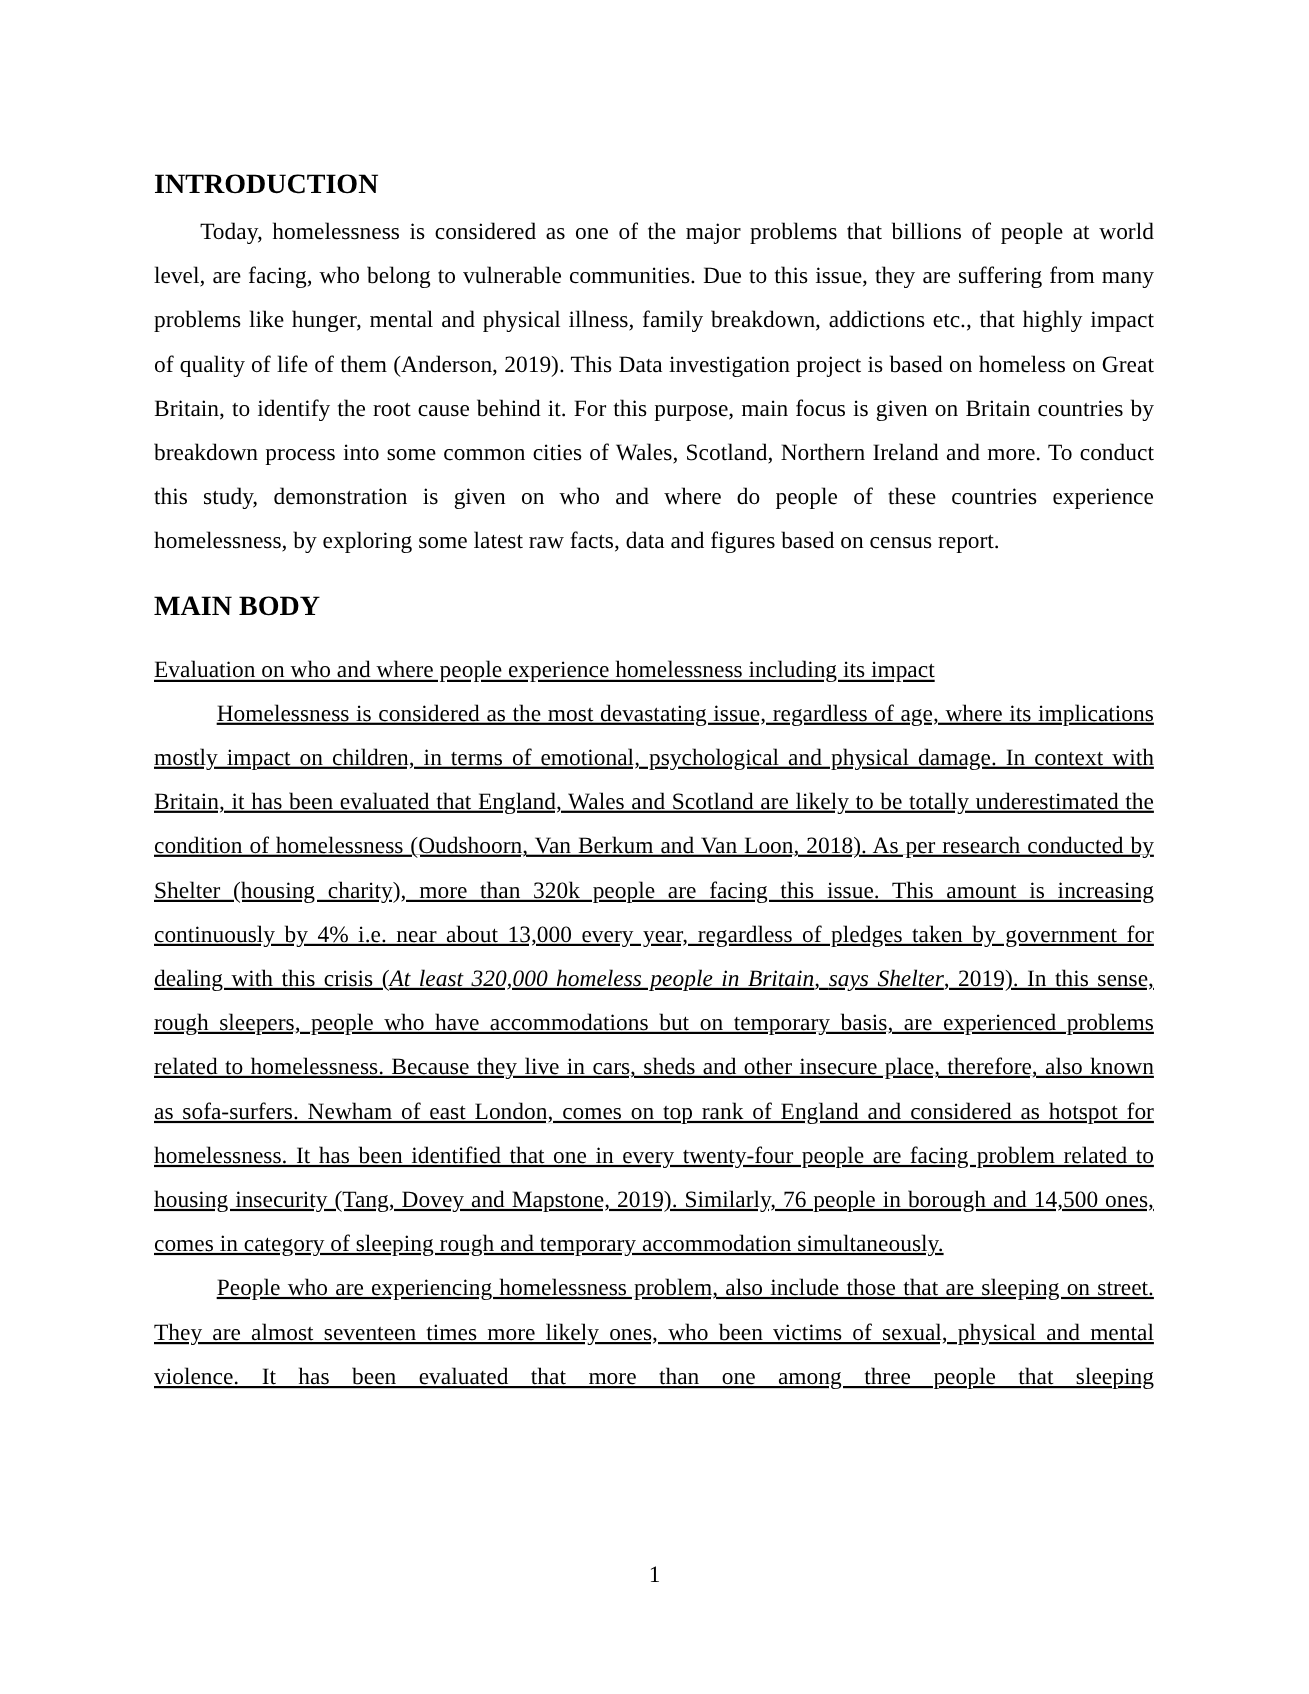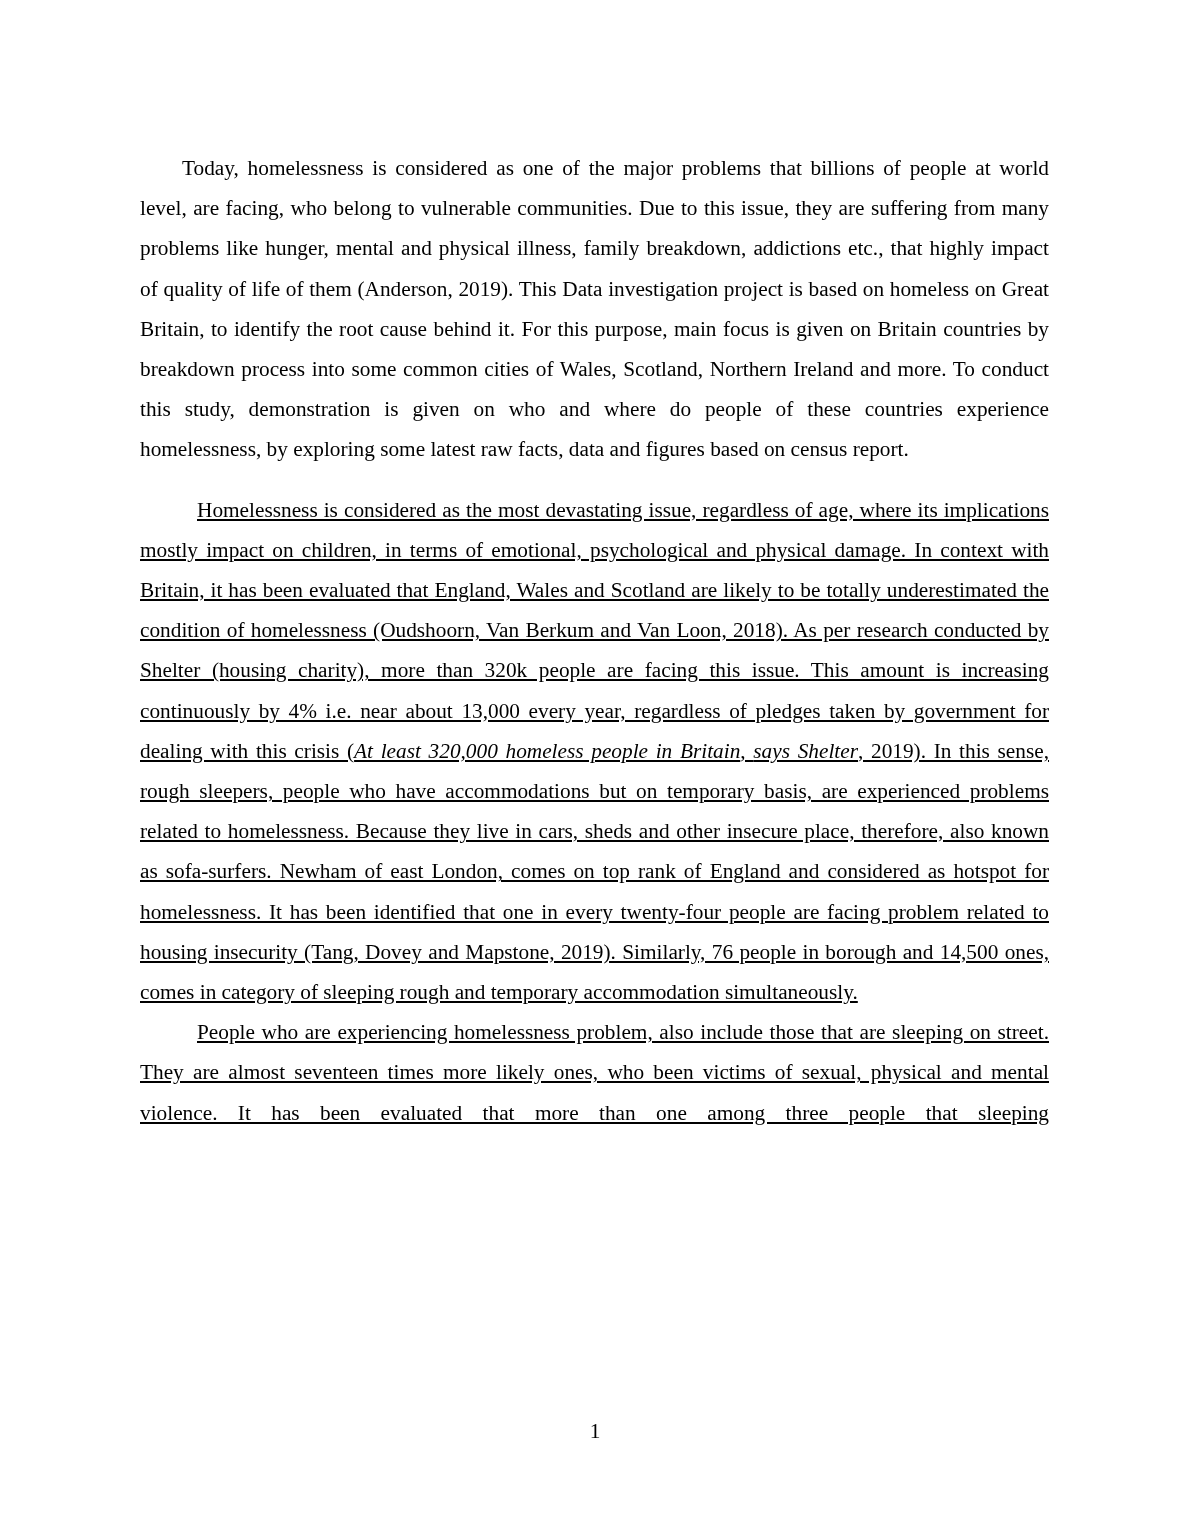--- a/index.html
+++ b/index.html
@@ -57,23 +57,26 @@
       width: 1190px;
       text-align: center;
       font-size: 21.3px;
       line-height: 34px;
     }
   </style>
 </head>
 <body>
 
 <div class="page">
+  <h1 class="section-heading" id="heading-intro">INTRODUCTION</h1>
 
   <p class="body-para indent-small" id="para-intro">Today, homelessness is considered as one of the major problems that billions of people at world level, are facing, who belong to vulnerable communities. Due to this issue, they are suffering from many problems like hunger, mental and physical illness, family breakdown, addictions etc., that highly impact of quality of life of them (Anderson, 2019). This Data investigation project is based on homeless on Great Britain, to identify the root cause behind it. For this purpose, main focus is given on Britain countries by breakdown process into some common cities of Wales, Scotland, Northern Ireland and more. To conduct this study, demonstration is given on who and where do people of these countries experience homelessness, by exploring some latest raw facts, data and figures based on census report.</p>
 
+  <h1 class="section-heading" id="heading-main">MAIN BODY</h1>
 
+  <p class="subheading">Evaluation on who and where people experience homelessness including its impact</p>
 
   <p class="body-para indent-large" id="para-body-1"><span>Homelessness is considered as the most devastating issue, regardless of age, where its implications mostly impact on children, in terms of emotional, psychological and physical damage. In context with Britain, it has been evaluated that England, Wales and Scotland are likely to be totally underestimated the condition of homelessness (Oudshoorn, Van Berkum and Van Loon, 2018). As per research conducted by Shelter (housing charity), more than 320k people are facing this issue. This amount is increasing continuously by 4% i.e. near about 13,000 every year, regardless of pledges taken by government for dealing with this crisis (</span><em>At least 320,000 homeless people in Britain</em><span>, </span><em>says Shelter</em><span>, 2019). In this sense, rough sleepers, people who have accommodations but on temporary basis, are experienced problems related to homelessness. Because they live in cars, sheds and other insecure place, therefore, also known as sofa-surfers. Newham of east London, comes on top rank of England and considered as hotspot for homelessness. It has been identified that one in every twenty-four people are facing problem related to housing insecurity (Tang, Dovey and Mapstone, 2019). Similarly, 76 people in borough and 14,500 ones, comes in category of sleeping rough and temporary accommodation simultaneously.</span></p>
 
   <p class="body-para indent-large" id="para-body-2" style="text-align-last: justify;">People who are experiencing homelessness problem, also include those that are sleeping on street. They are almost seventeen times more likely ones, who been victims of sexual, physical and mental violence. It has been evaluated that more than one among three people that sleeping</p>
 </div>
 
 <div class="page-number">1</div>
 
 </body></html>

